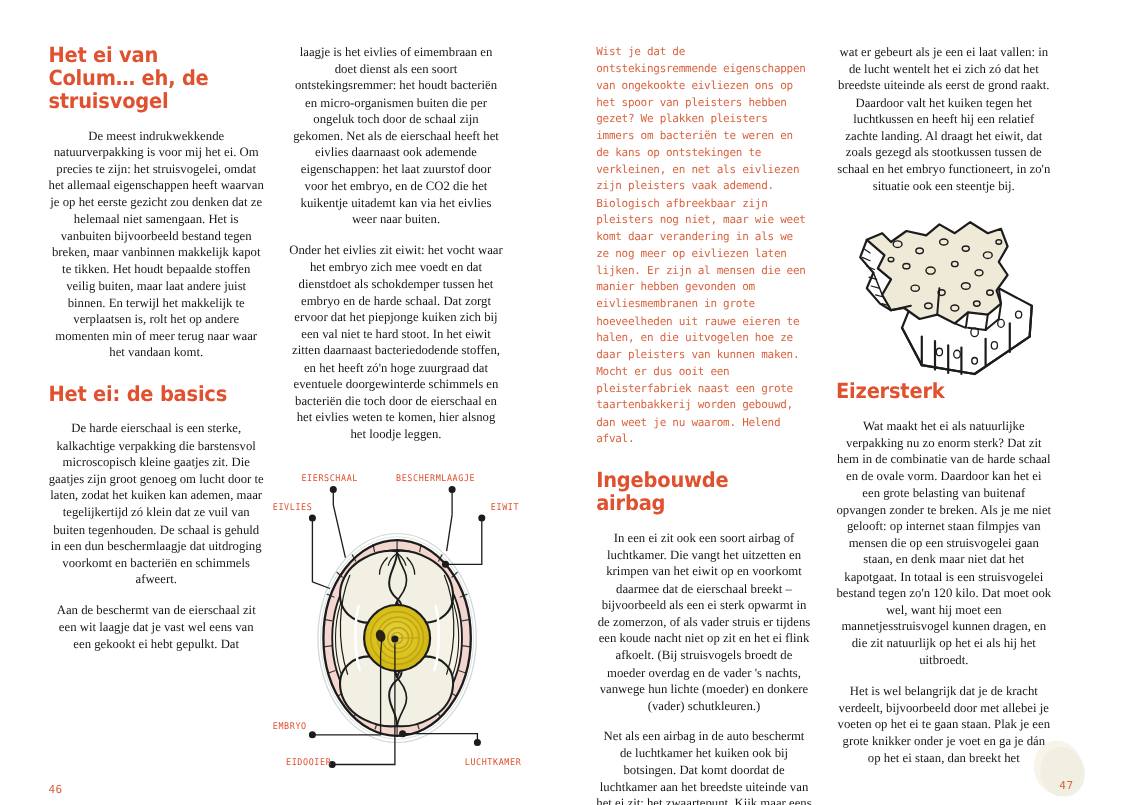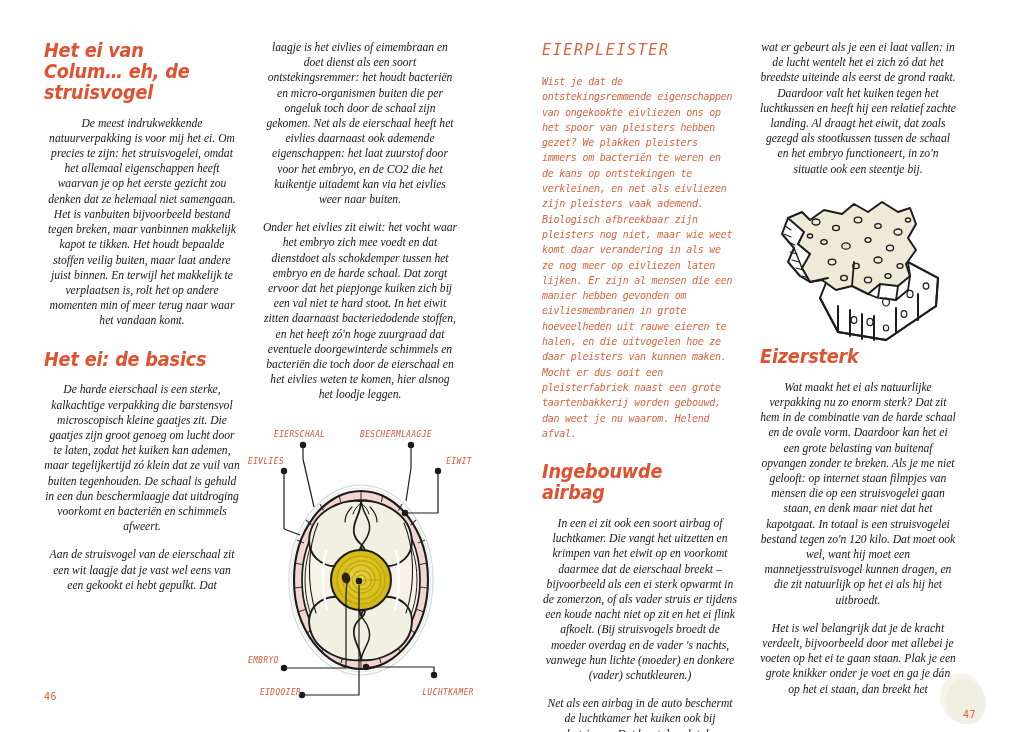--- a/index.html
+++ b/index.html
@@ -33,21 +33,20 @@
     gap: 22px;
     padding: 40px 30px 0 44px;
     box-sizing: border-box;
   }
   .page-right .cols {
     padding: 40px 44px 0 30px;
   }
   .col {
     width: 196px;
     box-sizing: border-box;
-    font-style: italic;
   }
 
   h1.head {
     font-family: "DejaVu Sans", sans-serif;
     font-weight: bold;
     font-size: 19px;
     line-height: 1.1;
     color: #e0512f;
     margin: 0 0 13px 0;
     letter-spacing: -0.2px;
@@ -120,21 +119,21 @@
 
   
   .shard-figure {
     width: 200px;
     height: 152px;
     margin: 2px 0 4px -2px;
   }
 
   .folio {
     position: absolute;
-    bottom: 30px;
+    bottom: 8px;
     font-family: "DejaVu Sans Mono", monospace;
     font-size: 10px;
     color: #d9633f;
     letter-spacing: 0.5px;
   }
   .folio-left  { left: 44px; }
   .folio-right { right: 48px; bottom: 12px; z-index: 3; }
   .folio-egg {
     position: absolute;
     right: 28px;
@@ -151,21 +150,21 @@
 
   <div class="page page-left">
     <div class="cols">
 
       <div class="col">
         <h1 class="head">Het ei van Colum… eh, de struisvogel</h1>
         <p class="body">De meest indrukwekkende natuurverpakking is voor mij het ei. Om precies te zijn: het struisvogelei, omdat het allemaal eigenschappen heeft waarvan je op het eerste gezicht zou denken dat ze helemaal niet samengaan. Het is vanbuiten bijvoorbeeld bestand tegen breken, maar vanbinnen makkelijk kapot te tikken. Het houdt bepaalde stoffen veilig buiten, maar laat andere juist binnen. En terwijl het makkelijk te verplaatsen is, rolt het op andere momenten min of meer terug naar waar het vandaan komt.</p>
 
         <h1 class="head second">Het ei: de basics</h1>
         <p class="body">De harde eierschaal is een sterke, kalkachtige verpakking die barstensvol microscopisch kleine gaatjes zit. Die gaatjes zijn groot genoeg om lucht door te laten, zodat het kuiken kan ademen, maar tegelijkertijd zó klein dat ze vuil van buiten tegenhouden. De schaal is gehuld in een dun beschermlaagje dat uitdroging voorkomt en bacteriën en schimmels afweert.</p>
-        <p class="body">Aan de struisvogel van de eierschaal zit een wit laagje dat je vast wel eens van een gekookt ei hebt gepulkt. Dat</p>
+        <p class="body">Aan de beschermt van de eierschaal zit een wit laagje dat je vast wel eens van een gekookt ei hebt gepulkt. Dat</p>
       </div>
 
       <div class="col">
         <p class="body">laagje is het eivlies of eimembraan en doet dienst als een soort ontstekingsremmer: het houdt bacteriën en micro-organismen buiten die per ongeluk toch door de schaal zijn gekomen. Net als de eierschaal heeft het eivlies daarnaast ook ademende eigenschappen: het laat zuurstof door voor het embryo, en de CO2 die het kuikentje uitademt kan via het eivlies weer naar buiten.</p>
         <p class="body">Onder het eivlies zit eiwit: het vocht waar het embryo zich mee voedt en dat dienstdoet als schokdemper tussen het embryo en de harde schaal. Dat zorgt ervoor dat het piepjonge kuiken zich bij een val niet te hard stoot. In het eiwit zitten daarnaast bacteriedodende stoffen, en het heeft zó'n hoge zuurgraad dat eventuele doorgewinterde schimmels en bacteriën die toch door de eierschaal en het eivlies weten te komen, hier alsnog het loodje leggen.</p>
 
         <div class="egg-figure">
           <svg width="226" height="288" viewBox="0 0 226 288" xmlns="http://www.w3.org/2000/svg">
             <defs>
               <radialGradient id="yolkGrad" cx="48%" cy="46%" r="58%">
@@ -300,21 +299,20 @@
     </div>
 
     <div class="folio folio-left">46</div>
   </div>
 
   <div class="page page-right">
     <div class="cols">
 
       <div class="col">
         <div class="sidebar-box">
-          <h2 class="sidebar-title">EIERPLEISTER</h2>
           <p class="sidebar-text">Wist je dat de ontstekingsremmende eigenschappen van ongekookte eivliezen ons op het spoor van pleisters hebben gezet? We plakken pleisters immers om bacteriën te weren en de kans op ontstekingen te verkleinen, en net als eivliezen zijn pleisters vaak ademend. Biologisch afbreekbaar zijn pleisters nog niet, maar wie weet komt daar verandering in als we ze nog meer op eivliezen laten lijken. Er zijn al mensen die een manier hebben gevonden om eivliesmembranen in grote hoeveelheden uit rauwe eieren te halen, en die uitvogelen hoe ze daar pleisters van kunnen maken. Mocht er dus ooit een pleisterfabriek naast een grote taartenbakkerij worden gebouwd, dan weet je nu waarom. Helend afval.</p>
         </div>
 
         <h1 class="head second">Ingebouwde airbag</h1>
         <p class="body">In een ei zit ook een soort airbag of luchtkamer. Die vangt het uitzetten en krimpen van het eiwit op en voorkomt daarmee dat de eierschaal breekt – bijvoorbeeld als een ei sterk opwarmt in de zomerzon, of als vader struis er tijdens een koude nacht niet op zit en het ei flink afkoelt. (Bij struisvogels broedt de moeder overdag en de vader 's nachts, vanwege hun lichte (moeder) en donkere (vader) schutkleuren.)</p>
         <p class="body">Net als een airbag in de auto beschermt de luchtkamer het kuiken ook bij botsingen. Dat komt doordat de luchtkamer aan het breedste uiteinde van het ei zit: het zwaartepunt. Kijk maar eens</p>
       </div>
 
       <div class="col">
         <p class="body">wat er gebeurt als je een ei laat vallen: in de lucht wentelt het ei zich zó dat het breedste uiteinde als eerst de grond raakt. Daardoor valt het kuiken tegen het luchtkussen en heeft hij een relatief zachte landing. Al draagt het eiwit, dat zoals gezegd als stootkussen tussen de schaal en het embryo functioneert, in zo'n situatie ook een steentje bij.</p>

